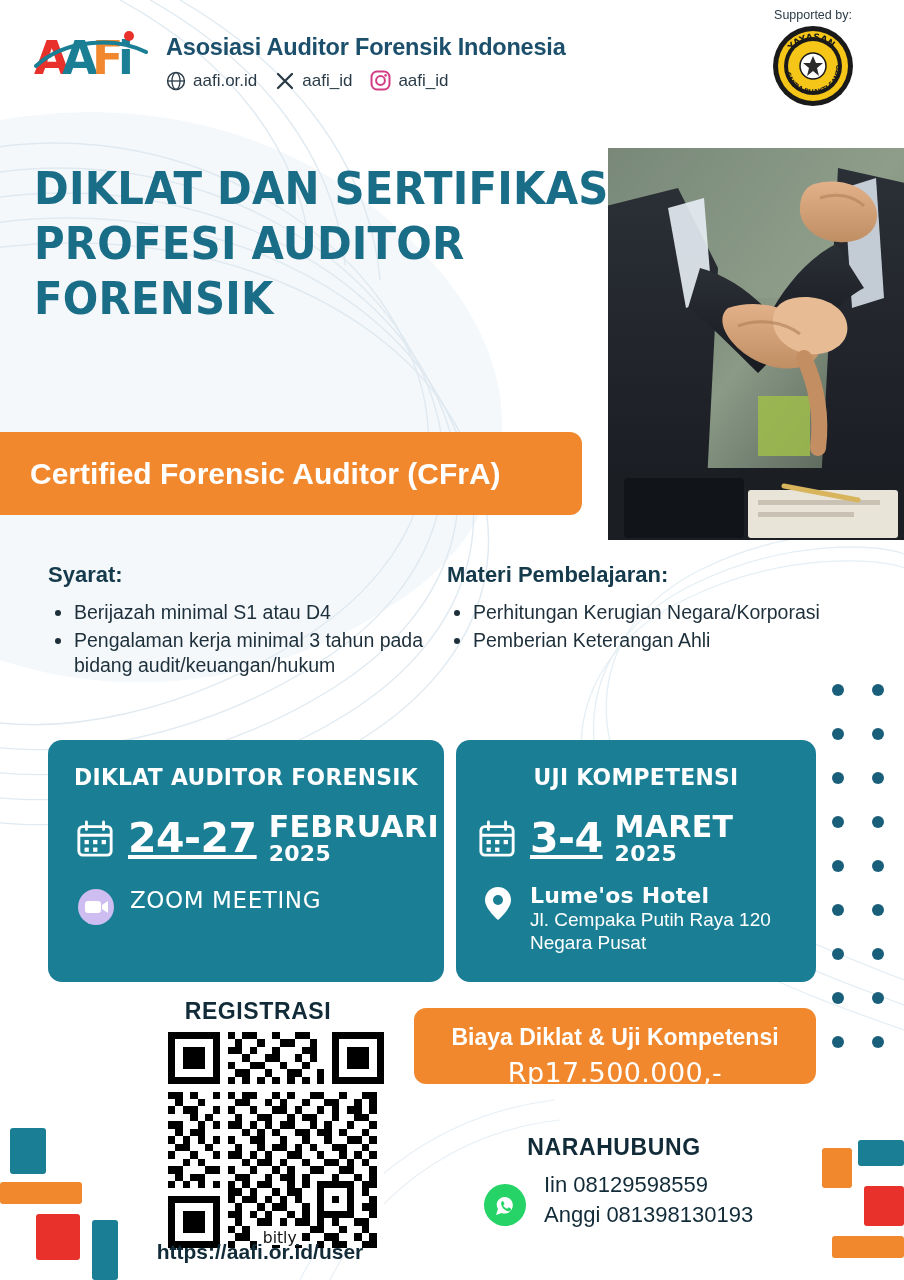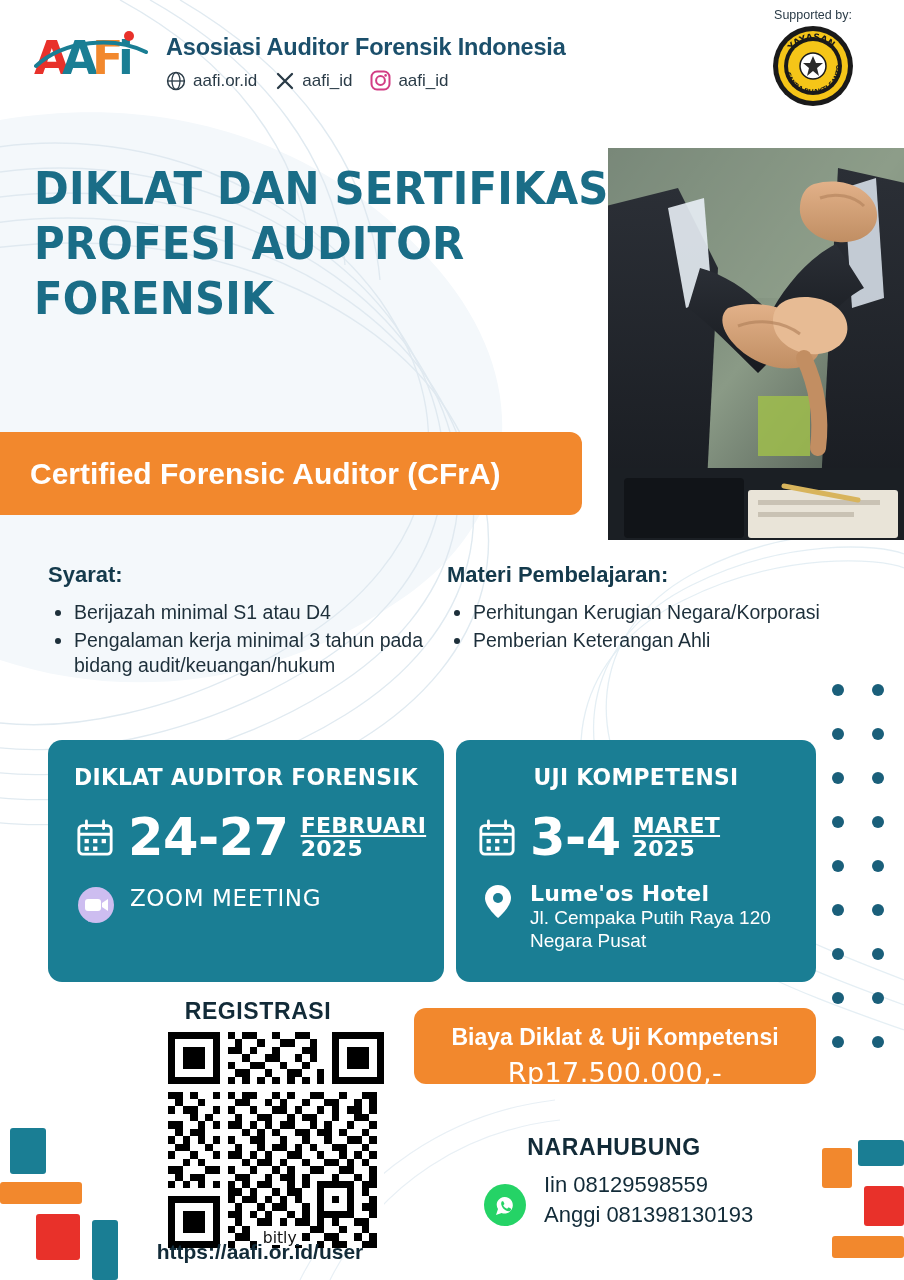--- a/index.html
+++ b/index.html
@@ -89,25 +89,25 @@
   .card-diklat { left: 48px; top: 740px; width: 396px; height: 242px; }
   .card-uji { left: 456px; top: 740px; width: 360px; height: 242px; }
   .card-title {
     text-align: center; font-family: "DejaVu Sans", sans-serif; font-weight: bold;
     font-size: 23px; letter-spacing: 0.3px; margin-top: 24px; transform: scaleX(0.95);
   }
   .date-row { display: flex; align-items: center; margin-top: 22px; padding-left: 28px; }
   .card-uji .date-row { padding-left: 22px; }
   .cal-ic { width: 38px; height: 38px; flex: 0 0 38px; }
   .date-big {
-    font-family: "DejaVu Sans", sans-serif; font-weight: bold; font-size: 51px;
-    margin-left: 14px; line-height: 1; letter-spacing: -0.5px;
+    font-family: "DejaVu Sans", sans-serif; font-weight: bold; font-size: 41px;
+    margin-left: 14px; line-height: 1; letter-spacing: -0.5px; text-decoration: underline;
   }
   .date-mon { margin-left: 12px; line-height: 1.02; }
-  .date-mon .mm { font-family: "DejaVu Sans", sans-serif; font-weight: bold; font-size: 22px; letter-spacing: 0.3px; text-decoration: underline; }
+  .date-mon .mm { font-family: "DejaVu Sans", sans-serif; font-weight: bold; font-size: 30px; letter-spacing: 0.3px; }
   .date-mon .yy { font-family: "DejaVu Sans", sans-serif; font-weight: bold; font-size: 22px; letter-spacing: 0.3px; }
   .venue-row { display: flex; align-items: flex-start; margin-top: 22px; padding-left: 28px; }
   .card-uji .venue-row { padding-left: 22px; margin-top: 18px; }
   .venue-ic { width: 40px; height: 40px; flex: 0 0 40px; }
   .venue-text { margin-left: 12px; }
   .venue-main { font-family: "DejaVu Sans", sans-serif; font-size: 22px; font-weight: bold; letter-spacing: 0.2px; }
   .venue-sub { font-size: 19px; line-height: 1.16; margin-top: 1px; }
   .zoom-label { font-family: "DejaVu Sans", sans-serif; font-size: 23px; letter-spacing: 0.6px; margin-left: 14px; }
 
   

